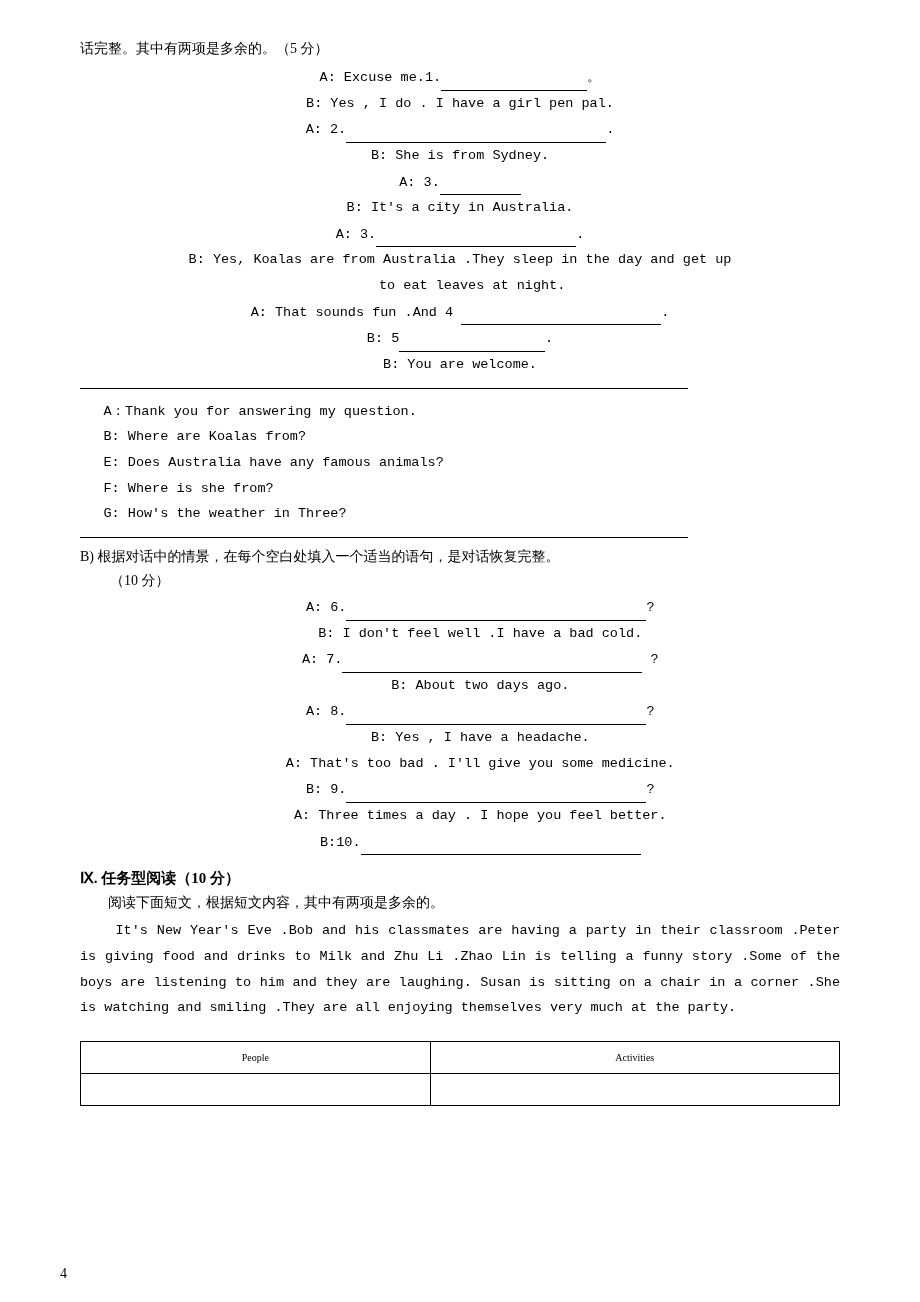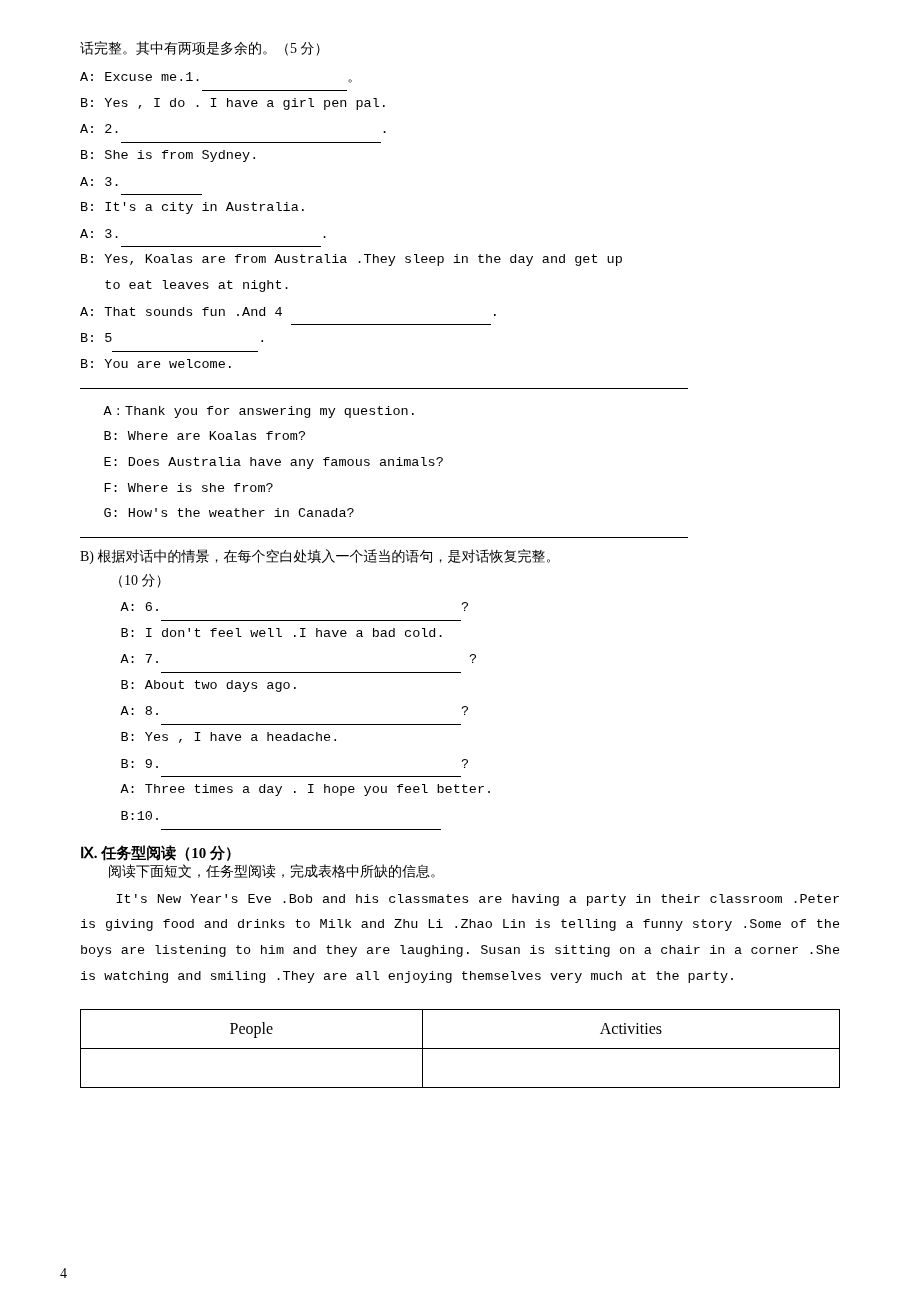--- a/index.html
+++ b/index.html
@@ -25,20 +25,21 @@
 
     .intro-line {
       font-family: "SimSun", serif;
       font-size: 14px;
       margin-bottom: 6px;
     }
 
     .dialog-section {
       margin-bottom: 4px;
       line-height: 1.8;
+      text-align: center;
     }
 
     .dialog-line {
       font-family: "Courier New", "Courier", monospace;
       font-size: 13.5px;
       line-height: 1.9;
       display: block;
     }
 
     .underline-blank {
@@ -102,20 +103,21 @@
     }
 
     .section-ix {
       margin-top: 14px;
     }
 
     .section-ix-title {
       font-family: "SimSun", serif;
       font-size: 15px;
       font-weight: bold;
+      margin-bottom: 6px;
     }
 
     .section-ix-intro {
       font-family: "SimSun", serif;
       font-size: 14px;
       margin-bottom: 6px;
       text-indent: 2em;
     }
 
     .passage {
@@ -134,21 +136,21 @@
       width: 100%;
       border-collapse: collapse;
       border: 1.5px solid #000;
     }
 
     .data-table th, .data-table td {
       border: 1.5px solid #000;
       padding: 10px 20px;
       text-align: center;
       font-family: "SimSun", serif;
-      font-size: 16px;
+      font-size: 10px;
     }
 
     .data-table th {
       font-weight: normal;
     }
 
     .page-number {
       position: absolute;
       bottom: 20px;
       left: 60px;
@@ -178,43 +180,44 @@
     <span class="dialog-line">B: You are welcome.</span>
   </div>
 
   <hr class="divider">
 
   <div class="options-section">
     <span class="option-line">　A：Thank you for answering my question.</span>
     <span class="option-line">　B: Where are Koalas from?</span>
     <span class="option-line">　E: Does Australia have any famous animals?</span>
     <span class="option-line">　F: Where is she from?</span>
-    <span class="option-line">　G: How's the weather in Canada?</span>
+    <span class="option-line">　G: How's the weather in Three?</span>
   </div>
 
   <hr class="divider">
 
   <div class="section-b-intro">B) 根据对话中的情景，在每个空白处填入一个适当的语句，是对话恢复完整。</div>
   <div class="section-b-sub">（10 分）</div>
 
   <div class="dialog-section">
     <span class="dialog-line">&nbsp;&nbsp;&nbsp;&nbsp;&nbsp;A: 6.<span class="underline-blank-xl" style="min-width:300px;">&nbsp;&nbsp;&nbsp;&nbsp;&nbsp;&nbsp;&nbsp;&nbsp;&nbsp;&nbsp;&nbsp;&nbsp;&nbsp;&nbsp;&nbsp;&nbsp;&nbsp;&nbsp;&nbsp;&nbsp;&nbsp;&nbsp;&nbsp;&nbsp;&nbsp;&nbsp;&nbsp;&nbsp;&nbsp;&nbsp;&nbsp;&nbsp;&nbsp;&nbsp;</span>?</span>
     <span class="dialog-line">&nbsp;&nbsp;&nbsp;&nbsp;&nbsp;B: I don't feel well .I have a bad cold.</span>
     <span class="dialog-line">&nbsp;&nbsp;&nbsp;&nbsp;&nbsp;A: 7.<span class="underline-blank-xl" style="min-width:300px;">&nbsp;&nbsp;&nbsp;&nbsp;&nbsp;&nbsp;&nbsp;&nbsp;&nbsp;&nbsp;&nbsp;&nbsp;&nbsp;&nbsp;&nbsp;&nbsp;&nbsp;&nbsp;&nbsp;&nbsp;&nbsp;&nbsp;&nbsp;&nbsp;&nbsp;&nbsp;&nbsp;&nbsp;&nbsp;&nbsp;&nbsp;&nbsp;&nbsp;&nbsp;</span> ?</span>
     <span class="dialog-line">&nbsp;&nbsp;&nbsp;&nbsp;&nbsp;B: About two days ago.</span>
     <span class="dialog-line">&nbsp;&nbsp;&nbsp;&nbsp;&nbsp;A: 8.<span class="underline-blank-xl" style="min-width:300px;">&nbsp;&nbsp;&nbsp;&nbsp;&nbsp;&nbsp;&nbsp;&nbsp;&nbsp;&nbsp;&nbsp;&nbsp;&nbsp;&nbsp;&nbsp;&nbsp;&nbsp;&nbsp;&nbsp;&nbsp;&nbsp;&nbsp;&nbsp;&nbsp;&nbsp;&nbsp;&nbsp;&nbsp;&nbsp;&nbsp;&nbsp;&nbsp;&nbsp;&nbsp;</span>?</span>
     <span class="dialog-line">&nbsp;&nbsp;&nbsp;&nbsp;&nbsp;B: Yes , I have a headache.</span>
+    <span class="dialog-line">&nbsp;&nbsp;&nbsp;&nbsp;&nbsp;A: That's too bad . I'll give you some medicine.</span>
     <span class="dialog-line">&nbsp;&nbsp;&nbsp;&nbsp;&nbsp;B: 9.<span class="underline-blank-xl" style="min-width:300px;">&nbsp;&nbsp;&nbsp;&nbsp;&nbsp;&nbsp;&nbsp;&nbsp;&nbsp;&nbsp;&nbsp;&nbsp;&nbsp;&nbsp;&nbsp;&nbsp;&nbsp;&nbsp;&nbsp;&nbsp;&nbsp;&nbsp;&nbsp;&nbsp;&nbsp;&nbsp;&nbsp;&nbsp;&nbsp;&nbsp;&nbsp;&nbsp;&nbsp;&nbsp;</span>?</span>
     <span class="dialog-line">&nbsp;&nbsp;&nbsp;&nbsp;&nbsp;A: Three times a day . I hope you feel better.</span>
     <span class="dialog-line">&nbsp;&nbsp;&nbsp;&nbsp;&nbsp;B:10.<span class="underline-blank-xl" style="min-width:280px;">&nbsp;&nbsp;&nbsp;&nbsp;&nbsp;&nbsp;&nbsp;&nbsp;&nbsp;&nbsp;&nbsp;&nbsp;&nbsp;&nbsp;&nbsp;&nbsp;&nbsp;&nbsp;&nbsp;&nbsp;&nbsp;&nbsp;&nbsp;&nbsp;&nbsp;&nbsp;&nbsp;&nbsp;&nbsp;&nbsp;&nbsp;&nbsp;</span></span>
   </div>
 
   <div class="section-ix">
     <div class="section-ix-title">Ⅸ. 任务型阅读（10 分）</div>
-    <div class="section-ix-intro">阅读下面短文，任务型阅读，完成表格中所缺的信息。</div>
+    <div class="section-ix-intro">阅读下面短文，根据短文内容，其中有两项是多余的。</div>
     <div class="passage">
       &nbsp;&nbsp;&nbsp;&nbsp;<span>It's New Year's Eve .Bob and his classmates are having a party in their classroom .Peter is giving food and drinks to Milk and Zhu Li .Zhao Lin is telling a funny story .Some of the boys are listening to him and they are laughing. Susan is sitting on a chair in a corner .She is watching and smiling .They are all enjoying themselves very much at the party.</span>
     </div>
 
     <div class="table-section">
       <table class="data-table">
         <thead>
           <tr>
             <th>People</th>
             <th>Activities</th>

